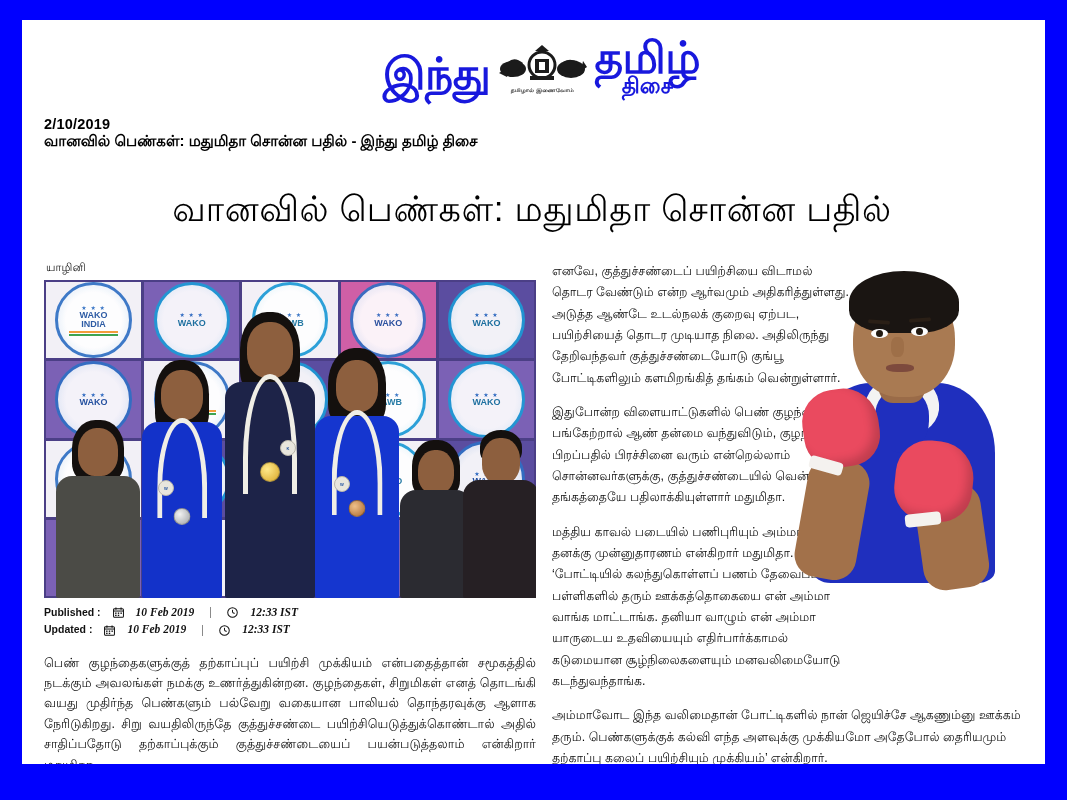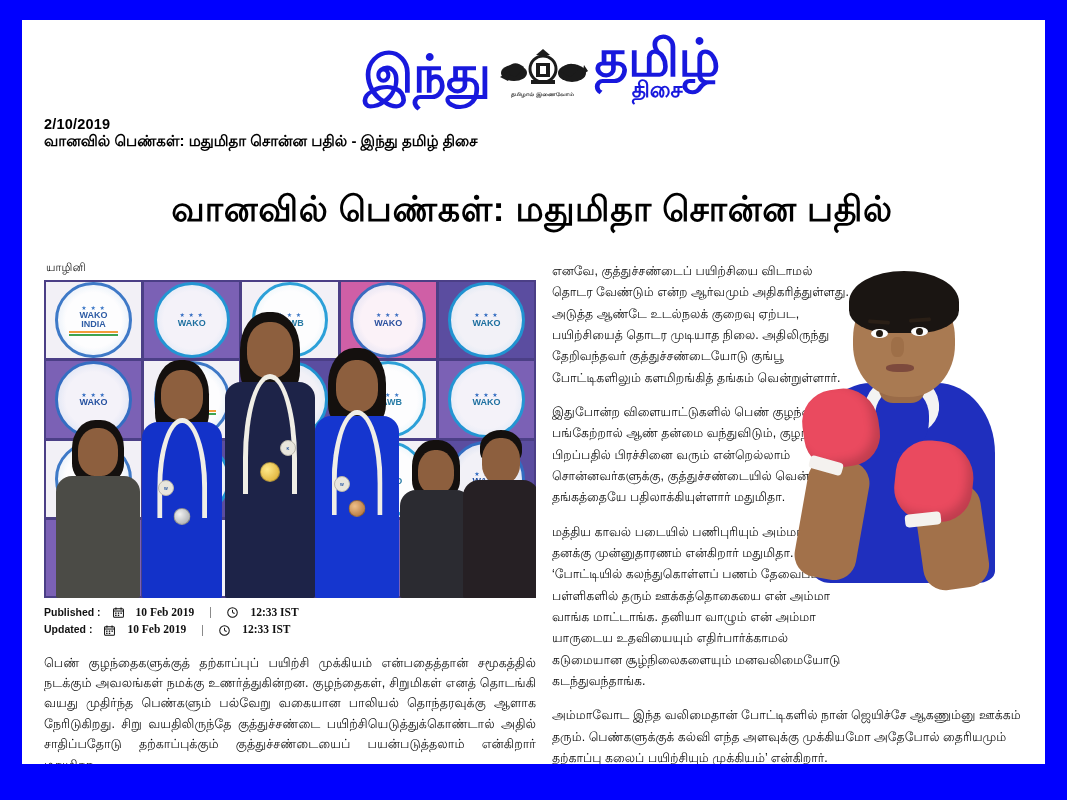--- a/index.html
+++ b/index.html
@@ -44,21 +44,21 @@
   .masthead-inner {
     display: flex;
     align-items: flex-end;
     justify-content: center;
     gap: 4px;
     transform: translateX(8px);
   }
   .mast-word {
     font-family: "Liberation Sans", "DejaVu Sans", sans-serif;
     font-weight: bold;
-    font-size: 52px;
+    font-size: 44px;
     line-height: 1;
     color: #1818dd;
     letter-spacing: -0.5px;
   }
   .mast-emblem {
     width: 92px;
     height: 56px;
     position: relative;
     margin: 0 2px 2px 2px;
     display: flex;
@@ -103,21 +103,21 @@
     color: #000;
     flex-direction: column;
   }
   .meta-date { letter-spacing: .2px; }
   .meta-title { font-size: 15px; font-weight: bold; }
 
   
   .headline {
     text-align: center;
     font-size: 35px;
-    font-weight: bold;
+    font-weight: normal;
     color: #000;
     letter-spacing: .6px;
     padding: 14px 23px 8px 20px;
     line-height: 1.15;
   }
 
   
   .content {
     display: flex;
     padding: 0 20px 0 22px;
@@ -280,21 +280,21 @@
     display: flex;
     align-items: center;
     gap: 12px;
     line-height: 1.5;
   }
   .pubrow .lbl {
     font-family: "Liberation Sans", sans-serif;
     font-weight: bold;
     font-size: 10.5px;
   }
-  .pubrow .val { font-weight: bold; }
+  .pubrow .val { font-style: italic; font-weight: bold; }
   .divider-v {
     display: inline-block;
     width: 1px; height: 11px;
     background: #8a8a8a;
     margin: 0 4px;
   }
   .ico { display: inline-flex; align-items: center; }
 
   
   p.body-text {

